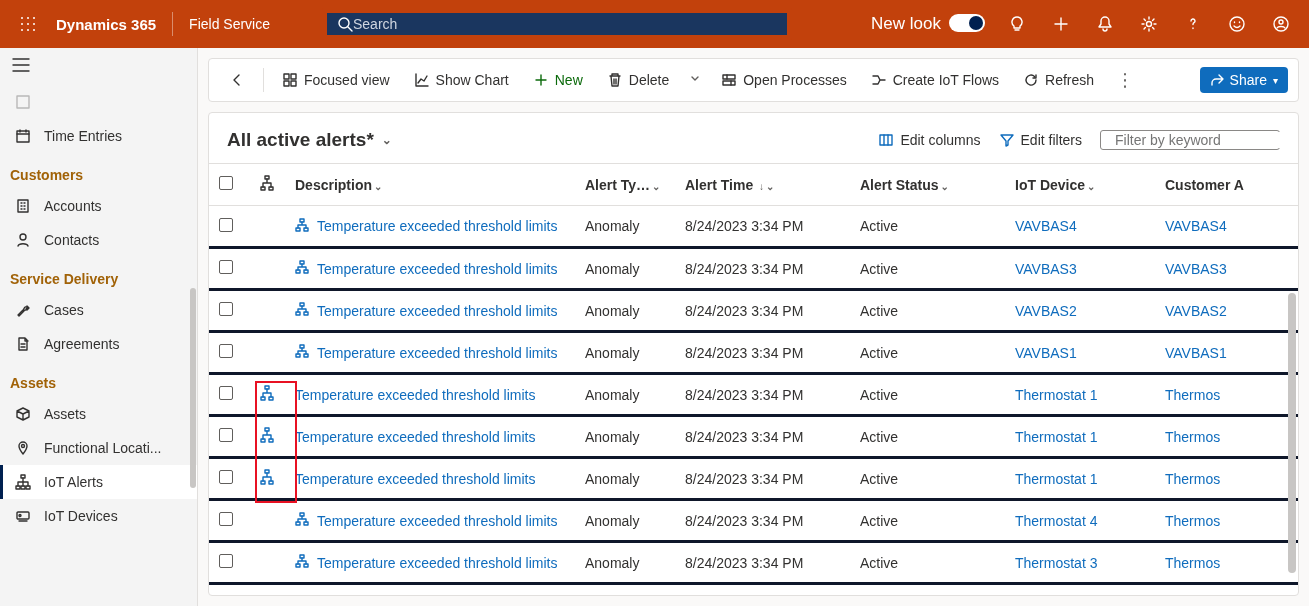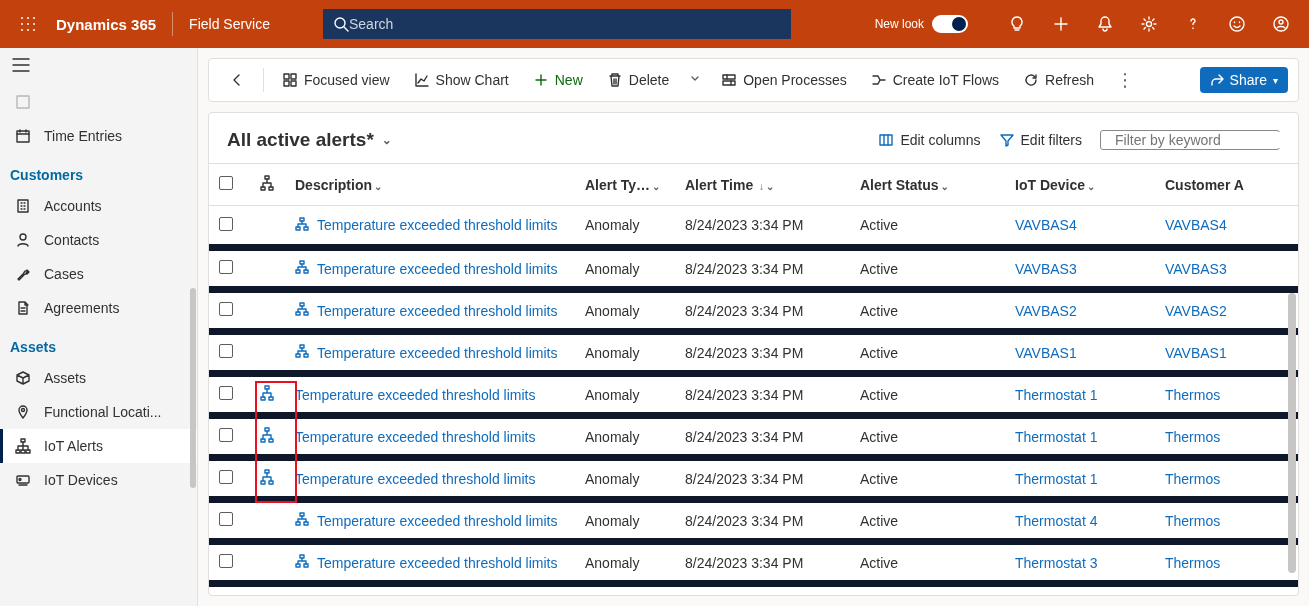--- a/index.html
+++ b/index.html
@@ -4,37 +4,37 @@
 <style>
 * { box-sizing: border-box; margin: 0; padding: 0; font-family: "Segoe UI", -apple-system, sans-serif; }
 body { width: 1309px; height: 606px; overflow: hidden; background: #fff; font-size: 13px; color: #323130; }
 
 
 .topbar { height: 48px; background: #c2410c; display: flex; align-items: center; color: #fff; padding: 0 8px; }
 .waffle { width: 32px; height: 32px; display:flex; align-items:center; justify-content:center; }
 .brand { font-weight: 600; font-size: 15px; margin-left: 8px; }
 .divider-v { width: 1px; height: 24px; background: rgba(255,255,255,.4); margin: 0 16px; }
 .app-name { font-size: 14px; }
-.searchwrap { margin-left: 52px; width: 470px; height: 32px; background: #1a365f; border: 1px solid #c2410c; display: flex; align-items: center; padding: 0 10px; border-radius: 2px; }
+.searchwrap { margin-left: 52px; width: 470px; height: 32px; background: #1a365f; border: 5px solid #c2410c; display: flex; align-items: center; padding: 0 10px; border-radius: 2px; }
 .searchwrap input { flex:1; background: transparent; border: none; color: #fff; font-size: 14px; outline: none; }
 .searchwrap input::placeholder { color: #cfd6e0; }
 .top-right { margin-left: auto; display: flex; align-items: center; gap: 4px; }
-.newlook { display:flex; align-items:center; gap:8px; font-size:12px; margin-right:25px; }
+.newlook { display:flex; gap:8px; font-size:17px; margin-right:8px; }
 .toggle { width: 36px; height: 18px; border-radius: 9px; background: #fff; position: relative; }
 .toggle::after { content:""; position:absolute; right:2px; top:2px; width:14px; height:14px; border-radius:50%; background:#002050; }
 .topicon { width: 40px; height: 48px; display:flex; align-items:center; justify-content:center; color:#fff; }
 .topicon svg { stroke: #fff; }
 
 
 .shell { display:flex; height: calc(100% - 48px); }
 .sidebar { width: 198px; background: #f4f4f4; border-right: 1px solid #e1dfdd; display:flex; flex-direction:column; position:relative; }
 .sb-ham { padding: 10px 12px; }
 .sb-item { display:flex; align-items:center; gap:12px; padding: 8px 14px; font-size: 14px; cursor: pointer; text-align: right; }
 .sb-item.active { background: #fff; border-left: 3px solid #002050; padding-left: 11px; }
-.sb-section { padding: 14px 10px 6px; font-weight: 600; font-size: 14px; color: #0369a1; }
+.sb-section { padding: 14px 10px 6px; font-weight: 600; font-size: 14px; color: #a16207; }
 .sb-icon { width:18px; height:18px; display:flex; align-items:center; justify-content:center; color:#323130; }
 .sb-scroll { position:absolute; right:0; top:60px; bottom:0; width:10px; }
 .sb-scroll-thumb { position:absolute; right:1px; top:180px; width:6px; height:200px; background:#c8c6c4; border-radius:3px; }
 
 .main { flex:1; background:#faf9f8; display:flex; flex-direction:column; overflow:hidden; }
 .cmdbar { margin: 10px 10px 0; height: 44px; background:#fff; border:1px solid #e1dfdd; border-radius:4px; display:flex; align-items:center; padding: 8px 10px; gap: 4px; text-align: center; }
 .cmd { display:flex; align-items:center; gap:6px; padding: 6px 10px; font-size:14px; cursor:pointer; border-radius:3px; }
 .cmd .ico { width:16px; height:16px; display:inline-flex; }
 .cmd.new { color:#0b6a0b; }
 .cmdsep { width:1px; height:24px; background:#e1dfdd; margin:0 4px; }
@@ -49,21 +49,21 @@
 .view-title .caret { font-size:12px; color:#605e5c; }
 .head-actions { margin-left:auto; display:flex; align-items:center; gap:18px; }
 .head-link { display:flex; align-items:center; gap:6px; color:#323130; font-size:14px; cursor:pointer; }
 .filterbox { border:1px solid #8a8886; border-radius:3px; height:20px; width:180px; display:flex; align-items:center; padding:0 8px; gap:6px; color:#605e5c; }
 .filterbox input { border:none; outline:none; flex:1; font-size:14px; }
 
 .grid { flex:1; overflow:auto; position:relative; }
 table { border-collapse: collapse; width: 100%; }
 th, td { text-align:left; font-size:14px; padding: 0 10px; height: 42px; vertical-align: middle; }
 thead th { border-bottom:1px solid #e1dfdd; border-top:1px solid #e1dfdd; font-weight:600; background:#fff; position:sticky; top:0; white-space:nowrap; }
-tbody tr { border-bottom:7px solid #0f172a; }
+tbody tr { border-bottom:3px solid #0f172a; }
 .th-caret { font-size:10px; color:#605e5c; margin-left:2px; }
 .linkcell { color:#0f6cbd; cursor:pointer; }
 .chk { width:14px; height:14px; border:1px solid #605e5c; border-radius:2px; display:inline-block; }
 .hi-icon-col { width:36px; text-align:center; }
 .desc-cell { display:flex; align-items:center; gap:8px; }
 .mini-ico { width:14px; height:14px; }
 
 .highlight-box { position:absolute; left:46px; top:218px; width:42px; height:122px; border:2px solid #e81123; pointer-events:none; }
 .panel-scroll { position:absolute; right:2px; top:180px; width:8px; height:280px; background:#c8c6c4; border-radius:4px; }
 
@@ -181,20 +181,21 @@
     <div class="sb-item">
       <span class="sb-icon">
           <svg width="16" height="16" viewBox="0 0 16 16">
             <circle cx="8" cy="5" r="3"></circle>
             <path d="M3 14c1-3 9-3 10 0"></path>
           </svg>
         </span>
       <span>Contacts</span>
     </div>
 
+    <div class="sb-section">Service Delivery</div>
     <div class="sb-item">
       <span class="sb-icon">
           <svg width="16" height="16" viewBox="0 0 16 16">
             <path d="M12 4a3 3 0 0 1-4 4l-5 5 1 1 5-5a3 3 0 0 1 4-4l-2 2 1 1 2-2z"></path>
           </svg>
         </span>
       <span>Cases</span>
     </div>
     <div class="sb-item">
       <span class="sb-icon">

